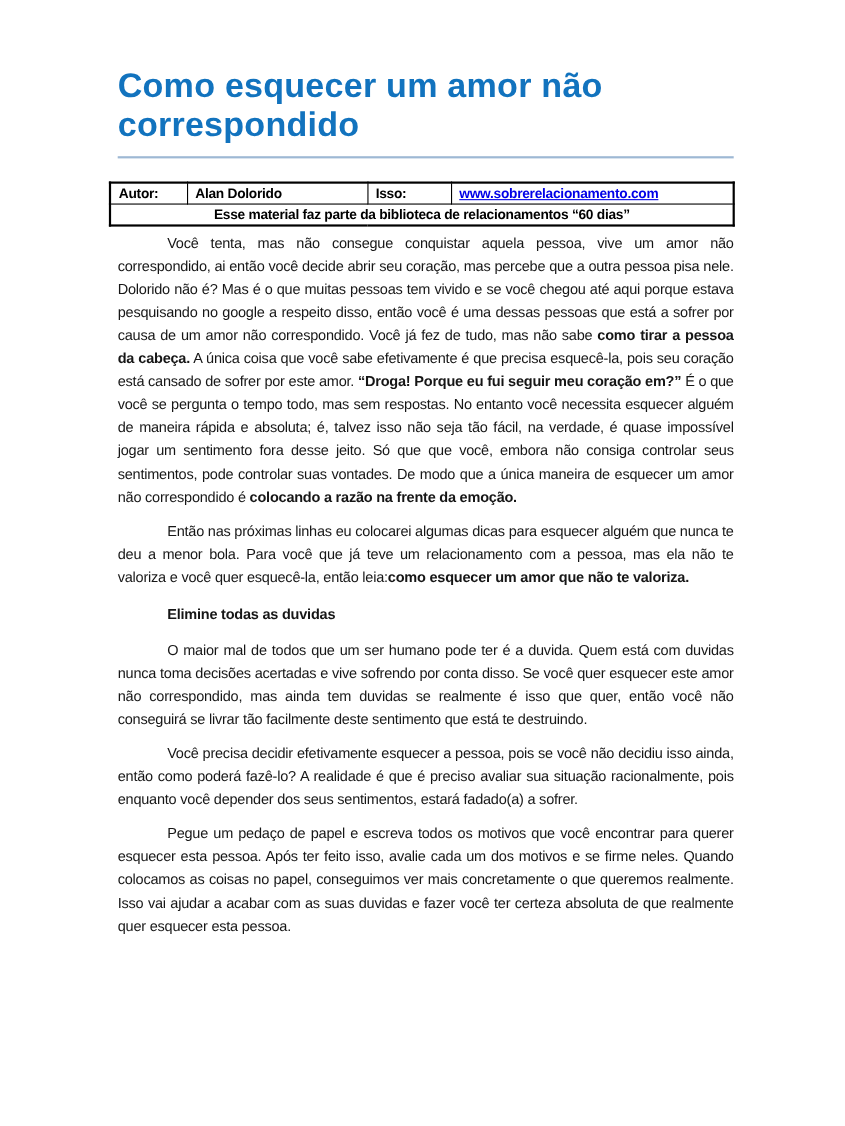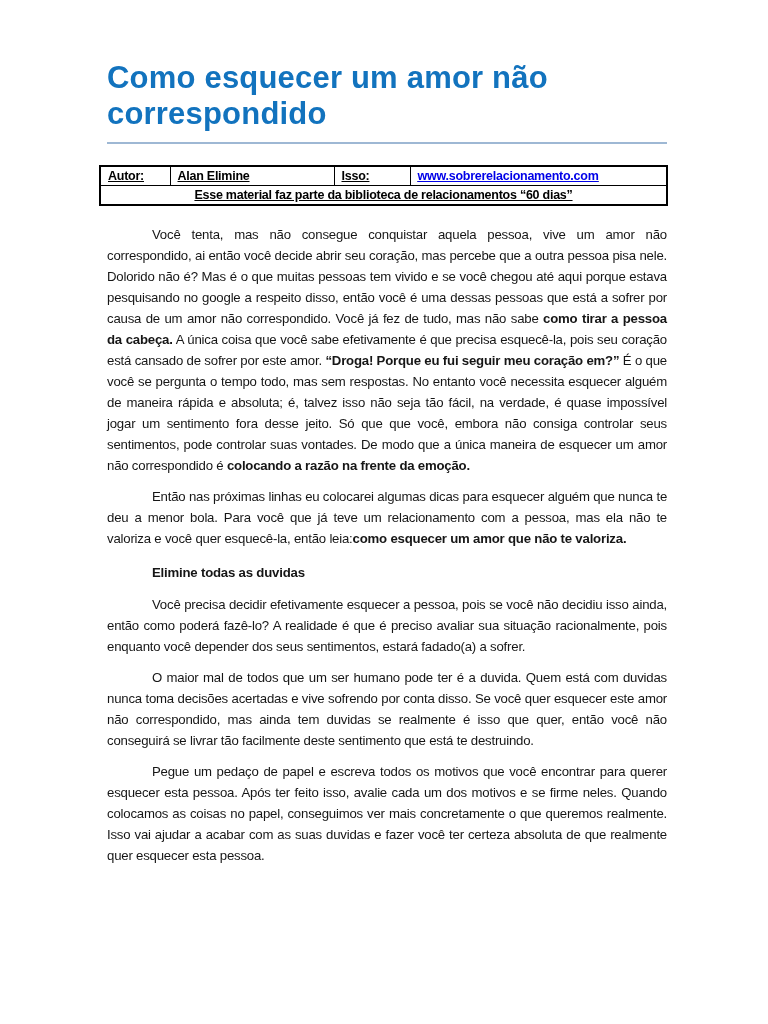--- a/index.html
+++ b/index.html
@@ -20,24 +20,23 @@
     line-height: 36px;
     font-weight: bold;
     color: var(--title-blue, #1273BE);
     letter-spacing: 0.2px;
     padding-bottom: 10px;
     border-bottom: 2px solid var(--rule-blue, #9EB8D4);
   }
   table.info {
     border-collapse: collapse;
     table-layout: fixed;
-    margin: 21px 0 18px -8px;
+    margin: 21px 0 4px -8px;
     width: 567px;
     border: 2px solid #000;
-    text-decoration: underline;
   }
   table.info td {
     border: 1px solid #000;
     font-size: 12.5px;
     font-weight: bold;
     letter-spacing: -0.25px;
     color: #000;
     padding: 2px 7px;
     height: 14px;
     line-height: 14px;
@@ -81,32 +80,32 @@
   <table class="info">
     <colgroup>
       <col style="width:70px">
         <col style="width:164px">
         <col style="width:76px">
         <col style="width:257px">
     </colgroup>
     <tbody>
       <tr>
         <td>Autor:</td>
-        <td>Alan Elimine</td>
+        <td>Alan Dolorido</td>
         <td>Isso:</td>
         <td><a class="site-link">www.sobrerelacionamento.com</a></td>
       </tr>
       <tr>
         <td class="center red-row" colspan="4">Esse material faz parte da biblioteca de relacionamentos “60 dias”</td>
       </tr>
     </tbody>
   </table>
 
   <div class="doc-body">
       <p class="para"><span>Você tenta, mas não consegue conquistar aquela pessoa, vive um amor não correspondido, ai então você decide abrir seu coração, mas percebe que a outra pessoa pisa nele. Dolorido não é? Mas é o que muitas pessoas tem vivido e se você chegou até aqui porque estava pesquisando no google a respeito disso, então você é uma dessas pessoas que está a sofrer por causa de um amor não correspondido. Você já fez de tudo, mas não sabe </span><b>como tirar a pessoa da cabeça.</b><span> A única coisa que você sabe efetivamente é que precisa esquecê-la, pois seu coração está cansado de sofrer por este amor. </span><b>“Droga! Porque eu fui seguir meu coração em?”</b><span> É o que você se pergunta o tempo todo, mas sem respostas. No entanto você necessita esquecer alguém de maneira rápida e absoluta; é, talvez isso não seja tão fácil, na verdade, é quase impossível jogar um sentimento fora desse jeito. Só que que você, embora não consiga controlar seus sentimentos, pode controlar suas vontades. De modo que a única maneira de esquecer um amor não correspondido é </span><b>colocando a razão na frente da emoção.</b></p>
       <p class="para"><span>Então nas próximas linhas eu colocarei algumas dicas para esquecer alguém que nunca te deu a menor bola. Para você que já teve um relacionamento com a pessoa, mas ela não te valoriza e você quer esquecê-la, então leia:</span><b>como esquecer um amor que não te valoriza.</b></p>
       <p class="heading"><b>Elimine todas as duvidas</b></p>
+      <p class="para"><span>O maior mal de todos que um ser humano pode ter é a duvida. Quem está com duvidas nunca toma decisões acertadas e vive sofrendo por conta disso. Se você quer esquecer este amor não correspondido, mas ainda tem duvidas se realmente é isso que quer, então você não conseguirá se livrar tão facilmente deste sentimento que está te destruindo.</span></p>
       <p class="para"><span>Você precisa decidir efetivamente esquecer a pessoa, pois se você não decidiu isso ainda, então como poderá fazê-lo? A realidade é que é preciso avaliar sua situação racionalmente, pois enquanto você depender dos seus sentimentos, estará fadado(a) a sofrer.</span></p>
-      <p class="para"><span>O maior mal de todos que um ser humano pode ter é a duvida. Quem está com duvidas nunca toma decisões acertadas e vive sofrendo por conta disso. Se você quer esquecer este amor não correspondido, mas ainda tem duvidas se realmente é isso que quer, então você não conseguirá se livrar tão facilmente deste sentimento que está te destruindo.</span></p>
       <p class="para"><span>Pegue um pedaço de papel e escreva todos os motivos que você encontrar para querer esquecer esta pessoa. Após ter feito isso, avalie cada um dos motivos e se firme neles. Quando colocamos as coisas no papel, conseguimos ver mais concretamente o que queremos realmente. Isso vai ajudar a acabar com as suas duvidas e fazer você ter certeza absoluta de que realmente quer esquecer esta pessoa.</span></p>
     </div>
 
 </div>
 
 </body></html>

